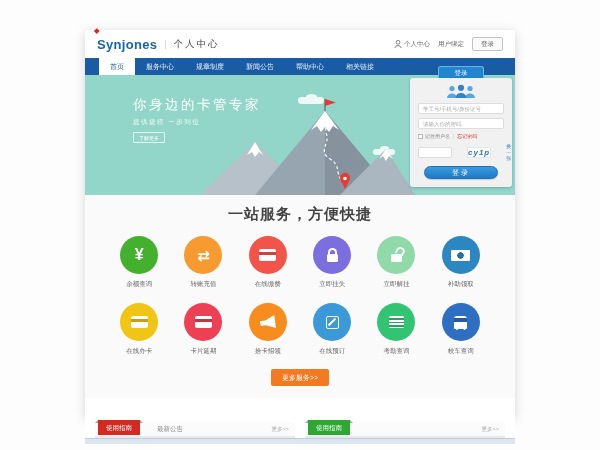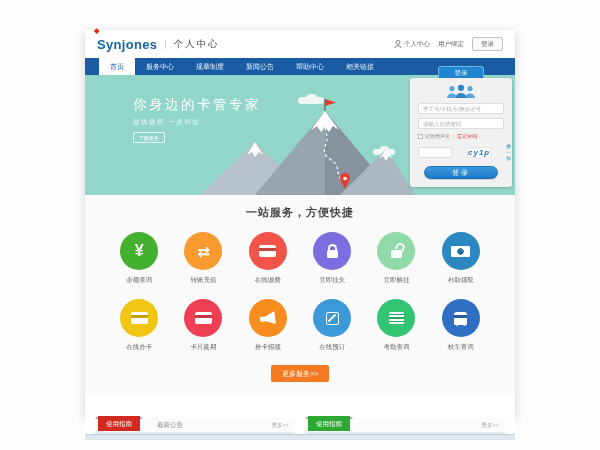--- a/index.html
+++ b/index.html
@@ -61,21 +61,21 @@
   .captcha-img { width:26px; height:11px; background:#fdfdfd; border:1px solid #e6e6e6;
     font-size:8px; font-style:italic; font-weight:bold; color:#2b7bbf; text-align:center;
     line-height:10px; letter-spacing:1px; cursor:pointer; }
   .refresh { font-size:5px; color:#2b7bbf; cursor:pointer; }
   .login-submit { display:block; width:74px; height:13px; margin:5px auto 0;
     background:linear-gradient(#3a9ade,#1f7ac6); border:1px solid #1a6fb8; border-radius:7px;
     color:#fff; font-size:7px; letter-spacing:2px; cursor:pointer; box-shadow:0 1px 1px rgba(0,0,0,.15); }
 
   
   .services { background:#fafafa; padding:10px 22px 10px; text-align:center; }
-  .svc-title, .ann-title { font-size:11px; color:#444; font-weight:bold; letter-spacing:1px; }
+  .svc-title, .ann-title { font-size:15px; color:#444; font-weight:bold; letter-spacing:1px; }
   .svc-grid { display:grid; grid-template-columns:repeat(6,1fr); row-gap:14px; margin-top:12px; }
   .svc-item { display:flex; flex-direction:column; align-items:center; cursor:pointer; }
   .svc-icon { width:38px; height:38px; border-radius:50%; display:flex; align-items:center;
     justify-content:center; color:#fff; }
   .svc-label { font-size:6.5px; color:#666; margin-top:6px; }
   .more-btn { margin:13px auto 2px; display:inline-block; background:var(--button-orange,#f47a21);
     border:none; color:#fff; font-size:7px; padding:3.5px 11px; border-radius:2px; cursor:pointer; }
 
   
   .glyph { position:relative; }

